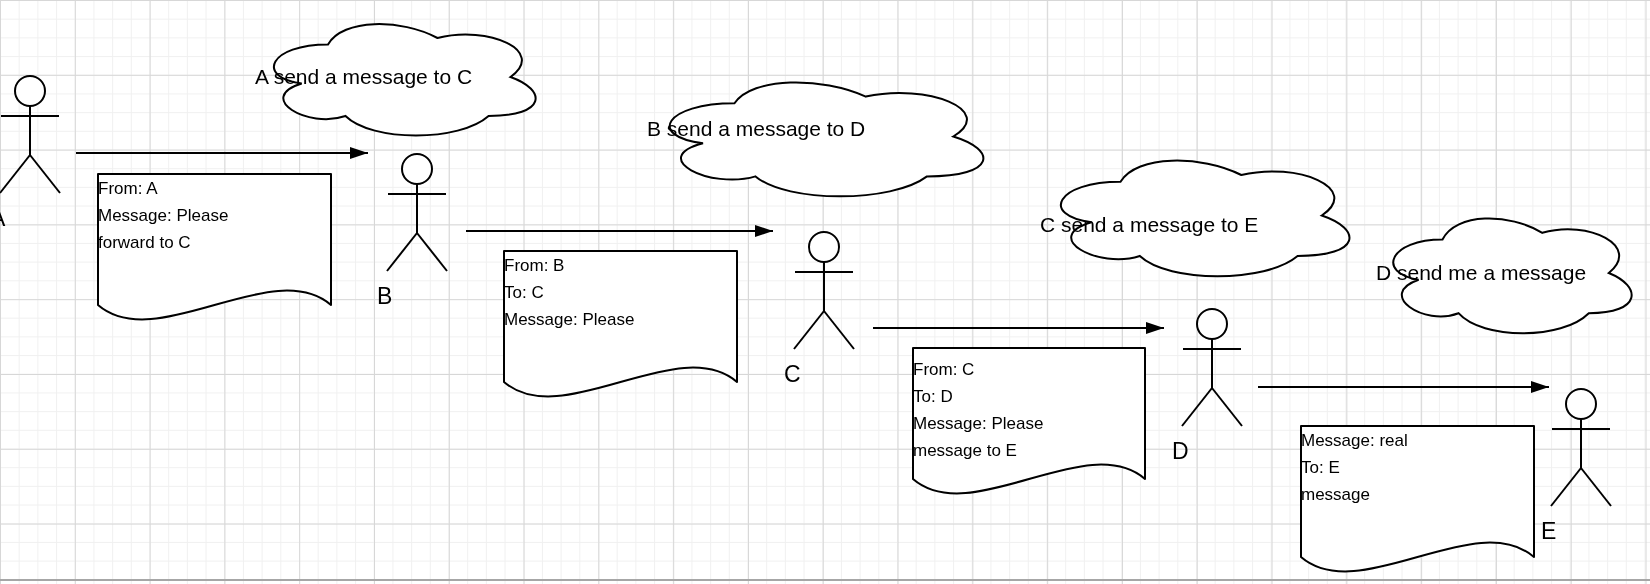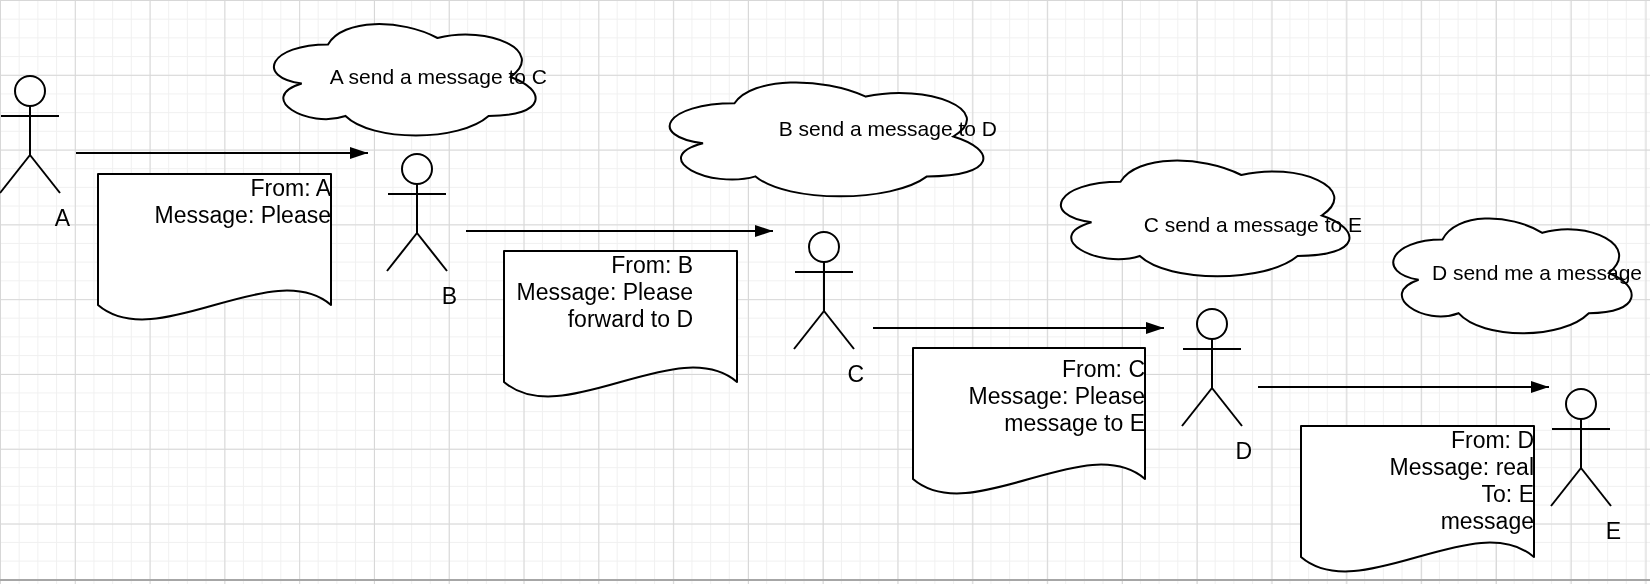--- a/index.html
+++ b/index.html
@@ -12,26 +12,26 @@
       linear-gradient(to right,#d7d7d7 1px,transparent 1px),
       linear-gradient(to bottom,#d7d7d7 1px,transparent 1px),
       linear-gradient(to right,#f0f0f0 1px,transparent 1px),
       linear-gradient(to bottom,#f0f0f0 1px,transparent 1px);
     background-size:74.8px 74.8px,74.8px 74.8px,18.7px 18.7px,18.7px 18.7px;
     font-family:"Liberation Sans",sans-serif;
   }
   #shape-layer{position:absolute;left:0;top:0;width:1650px;height:584px;}
   .lbl{
     position:absolute;
-    text-align:right;
+    text-align:left;
     color:#000000;
     font-family:"Liberation Sans",sans-serif;
   }
   .cloud-lbl{font-size:21px;line-height:26px;white-space:nowrap;}
-  .doc-lbl{font-size:23px;line-height:27px;}
+  .doc-lbl{font-size:17px;line-height:27px;}
   .actor-lbl{font-size:23px;line-height:26px;}
   #page-boundary{position:absolute;left:0;width:100%;height:2px;}
 </style>
 </head>
 <body>
 
 <div id="canvas">
   <svg id="shape-layer" xmlns="http://www.w3.org/2000/svg" viewBox="0 0 1650 584">
       <defs>
         <marker id="arrowhead" markerUnits="userSpaceOnUse" markerWidth="20" markerHeight="14" refX="18" refY="6" orient="auto">
@@ -83,33 +83,34 @@
         <line x1="1581" y1="419" x2="1581" y2="468"></line>
         <line x1="1552" y1="429" x2="1610" y2="429"></line>
         <line x1="1581" y1="468" x2="1551" y2="506"></line>
         <line x1="1581" y1="468" x2="1611" y2="506"></line>
       </g>
     </svg>
   <div id="label-layer">
       <div class="lbl doc-lbl" style="left: 98px; top: 175px; width: 233px;">
         <div class="">From: A</div>
         <div class="">Message: Please</div>
+        <div class="">forward to C</div>
       </div>
       <div class="lbl doc-lbl" style="left: 504px; top: 252px; width: 189px;">
         <div class="">From: B</div>
+        <div class="">To: C</div>
         <div class="">Message: Please</div>
-        <div class="">forward to D</div>
       </div>
       <div class="lbl doc-lbl" style="left: 913px; top: 349px; width: 232px; margin-top: 7px;">
         <div class="">From: C</div>
+        <div class="">To: D</div>
         <div class="">Message: Please</div>
         <div class="">message to E</div>
       </div>
       <div class="lbl doc-lbl" style="left: 1301px; top: 427px; width: 233px;">
-        <div class="">From: D</div>
         <div class="">Message: real</div>
         <div class="">To: E</div>
         <div class="">message</div>
       </div>
       <div class="lbl cloud-lbl" style="left: 255px; top: 64px; width: 292px;">A send a message to C</div>
       <div class="lbl cloud-lbl" style="left: 647px; top: 116px; width: 350px;">B send a message to D</div>
       <div class="lbl cloud-lbl" style="left: 1040px; top: 212px; width: 322px;">C send a message to E</div>
       <div class="lbl cloud-lbl" style="left: 1376px; top: 260px; width: 266px;">D send me a message</div>
       <div class="lbl actor-lbl" style="left: -10px; top: 205px; width: 80px;">A</div>
       <div class="lbl actor-lbl" style="left: 377px; top: 283px; width: 80px;">B</div>

